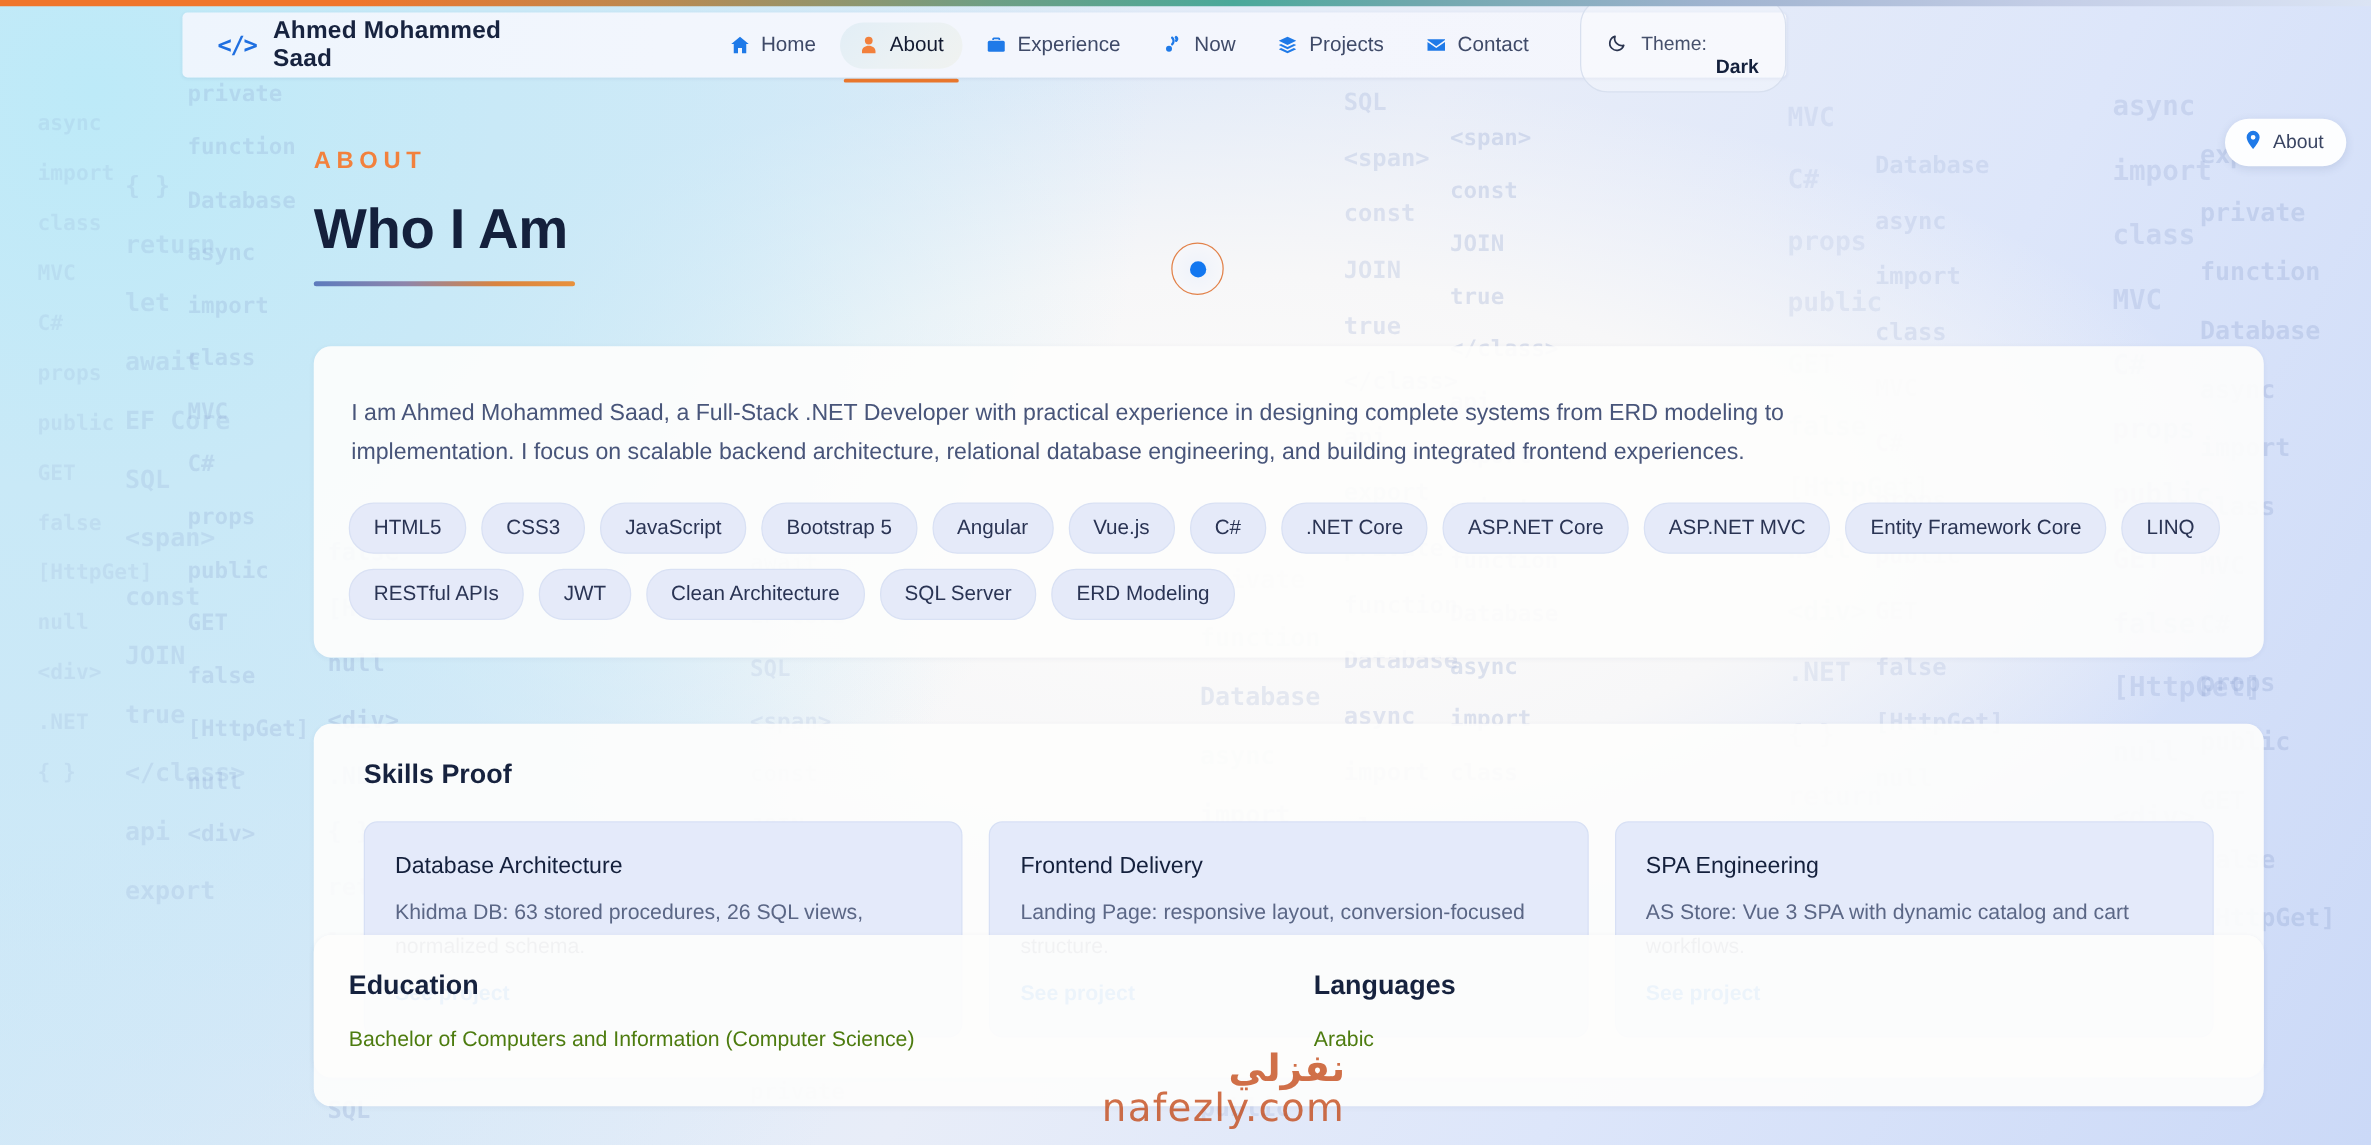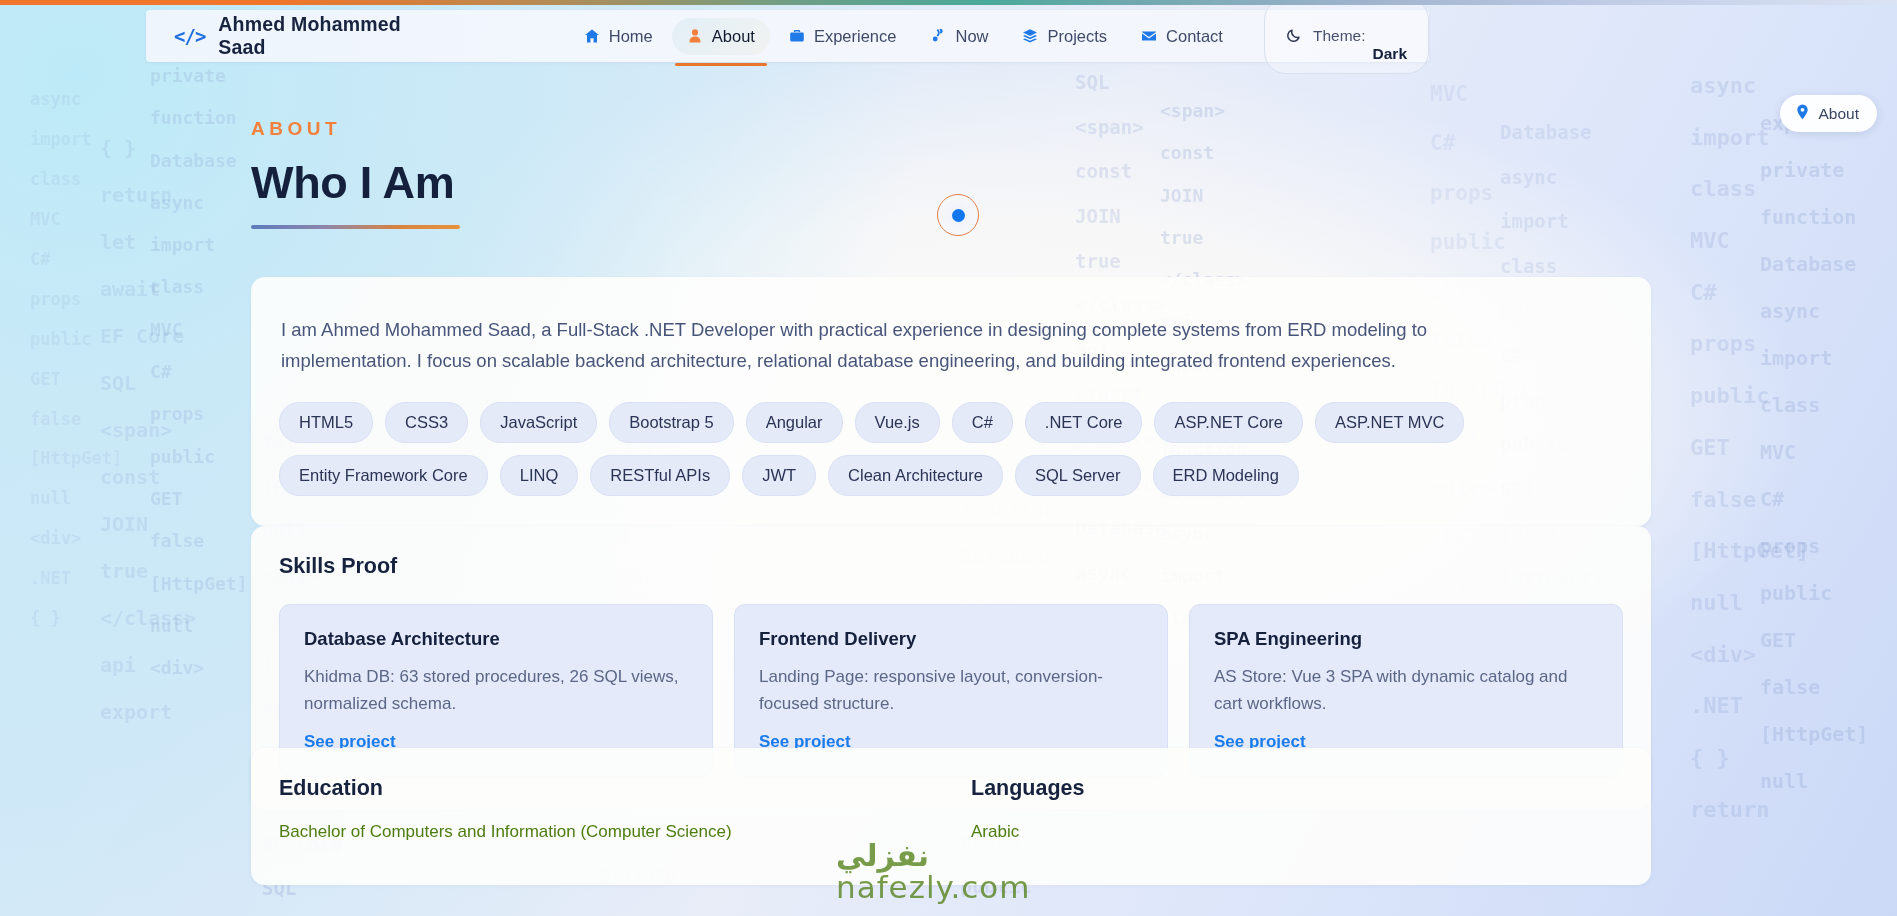--- a/index.html
+++ b/index.html
@@ -212,21 +212,21 @@
   #hero-dot .inner {
     width: 13px; height: 13px;
     border-radius: 50%;
     background: #1277f0;
   }
 
   
   .panel {
     position: absolute;
     left: 251px;
-    width: 1400px;
+    width: 1560px;
     background: rgba(253,253,252,.93);
     border-radius: 14px;
     box-shadow: 0 1px 4px rgba(40,60,110,.05);
     z-index: 10;
   }
   #about-panel { top: 277px; padding: 38px 28px 30px; }
 
   .intro-line {
     font-size: 18.5px;
     line-height: 1.66;
@@ -245,41 +245,41 @@
     border: 1px solid #d9e1f4;
     border-radius: 20px;
     background: #e5eaf9;
     font-size: 16.5px;
     color: #2a3454;
     white-space: nowrap;
     cursor: pointer;
   }
 
   
-  #skills-panel { top: 526px; padding: 28px 28px 32px; }
+  #skills-panel { top: 579px; padding: 28px 40px 32px; }
   .panel-heading {
     font-size: 21.5px;
     font-weight: 700;
     color: #16223e;
   }
   #proof-grid {
     margin-top: 25px;
     display: flex;
     gap: 21px;
   }
   .proof-card {
     flex: 1;
     background: #e4eafa;
     border: 1px solid #d7e0f5;
     border-radius: 11px;
     padding: 23px 24px 24px;
   }
   .proof-title {
     font-size: 18.5px;
-    font-weight: 700;
+    font-weight: 400;
     color: #14203c;
   }
   .proof-desc {
     margin-top: 14px;
     font-size: 17px;
     line-height: 1.58;
     color: #5b6786;
   }
   .proof-link {
     display: inline-block;
@@ -300,23 +300,23 @@
     line-height: 1.6;
     color: #4d7c0f;
   }
 
   
   #watermark {
     position: absolute;
     left: 836px;
     top: 838px;
     width: 240px;
-    text-align: left;
+    text-align: right;
     font-family: "DejaVu Sans", sans-serif;
-    color: #4d7c0f;
+    color: #c2410c;
     opacity: .75;
     z-index: 25;
     pointer-events: none;
     user-select: none;
   }
   #watermark .wm-ar {
     font-size: 30px;
     font-weight: 700;
     letter-spacing: 2px;
   }

